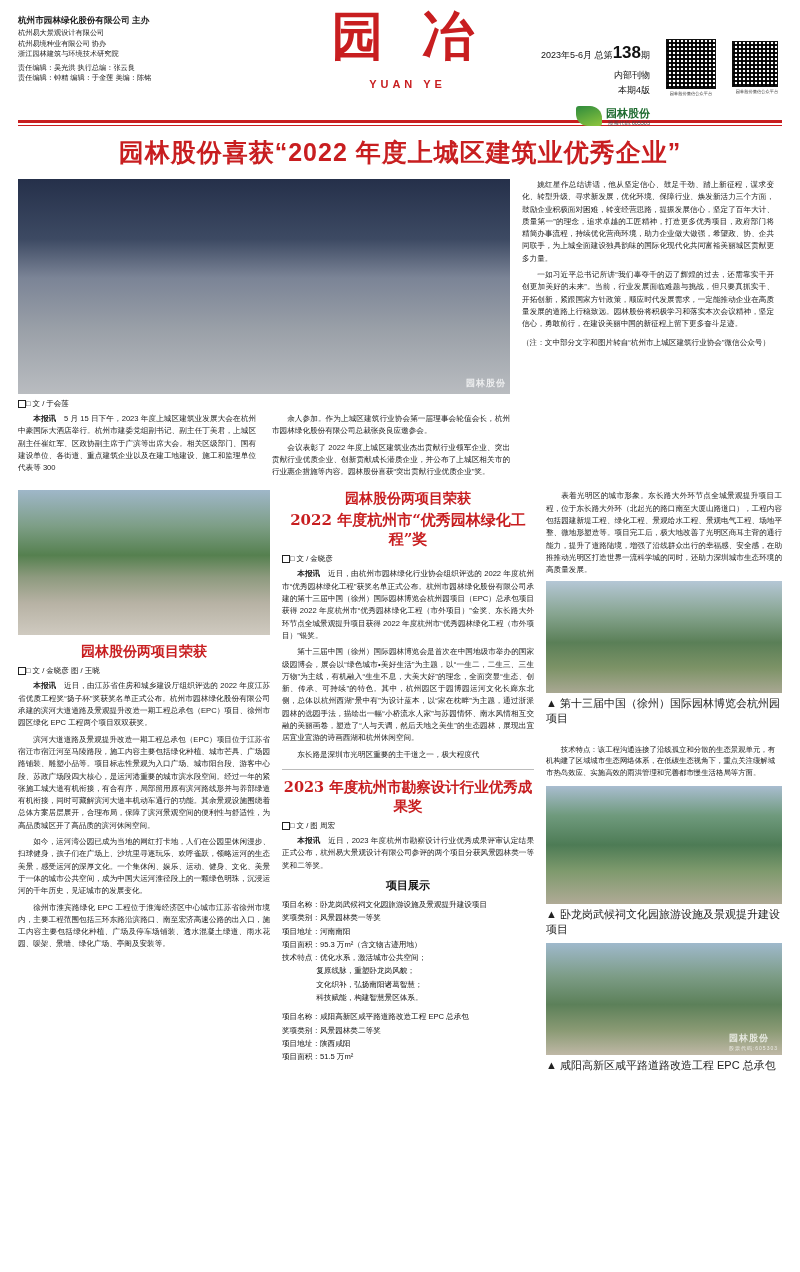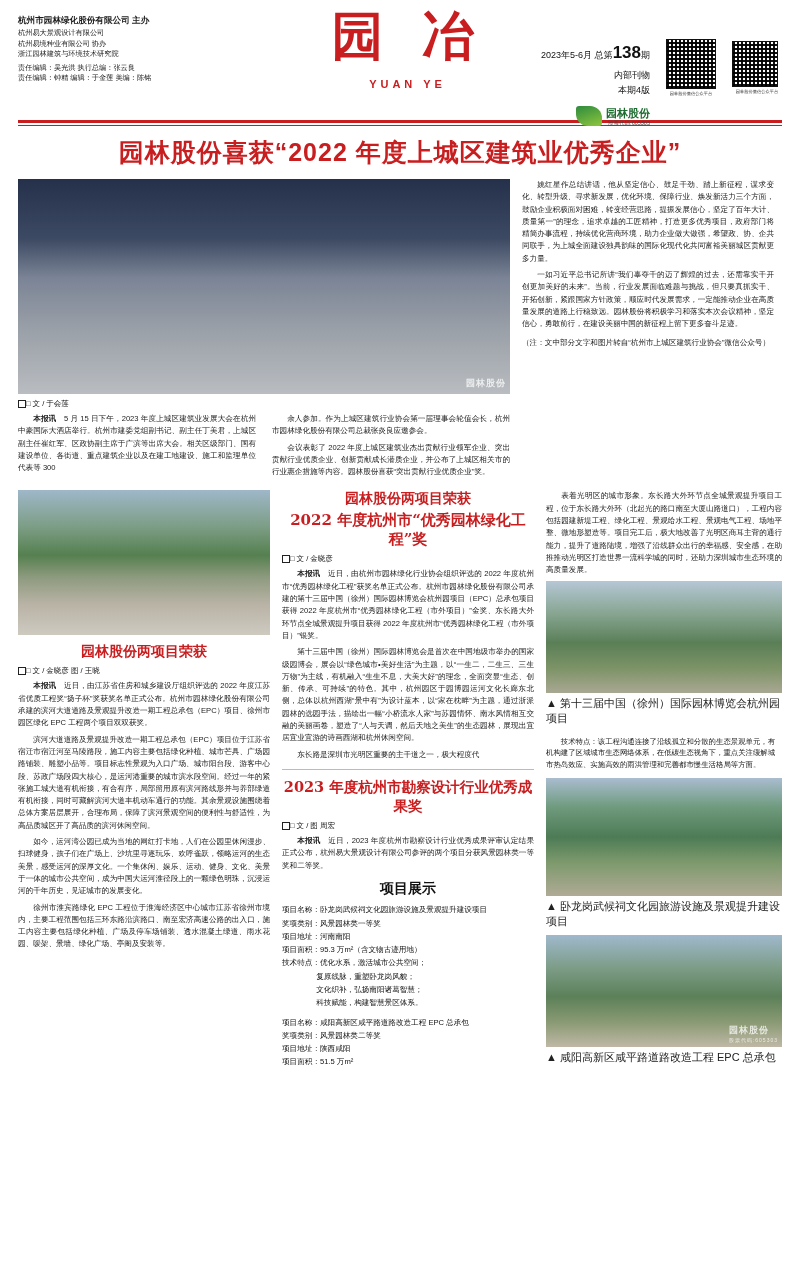--- a/index.html
+++ b/index.html
@@ -62,21 +62,21 @@
   .ph-aerial{background:linear-gradient(180deg,#9fb7c9 0%,#7d9e86 25%,#55804f 45%,#8d9a7e 60%,#b7b2a4 78%,#cfcac0 100%);}
   .ph-expo{background:linear-gradient(180deg,#b5c7d6 0%,#86a48f 30%,#5a7f57 55%,#7d9367 78%,#a9a893 100%);}
   .ph-lake{background:linear-gradient(180deg,#a9bdd0 0%,#6f9a7d 25%,#4d7b55 50%,#7e9a6d 72%,#b0aa96 100%);}
   .ph-road{background:linear-gradient(180deg,#9fb9cc 0%,#7c9c86 30%,#5c8059 55%,#8a9a74 78%,#bfb8a6 100%);}
   .ph-watermark{position:absolute;right:4px;bottom:4px;font-size:9px;color:rgba(255,255,255,.75);font-weight:bold;letter-spacing:1px;}
 
   .tri-cap{font-size:11px;color:#222;margin-top:3px;}
   .tri-cap:before{content:"▲ ";}
 
   .proj-block{font-size:7.6px;line-height:1.75;}
-  .proj-block .pt{font-weight:bold;font-size:14px;margin:4px 0 3px 0;}
+  .proj-block .pt{font-weight:bold;font-size:11px;margin:4px 0 3px 0;}
   .proj-block .line{white-space:nowrap;overflow:hidden;text-overflow:ellipsis;}
   .small-note{font-size:7.4px;line-height:1.6;text-indent:2em;color:#1a1a1a;}
 </style>
 </head>
 <body>
 
 <div class="page">
 
   <div class="masthead">
     <div class="mh-left">
@@ -203,21 +203,21 @@
         <div class="line">项目地址：陕西咸阳</div>
         <div class="line">项目面积：51.5 万m²</div>
       </div>
     </div>
 
     <div style="width:236px">
       <p class="body">表着光明区的城市形象。东长路大外环节点全城景观提升项目工程，位于东长路大外环（北起光的路口南至大厦山路道口），工程内容包括园建新堤工程、绿化工程、景观给水工程、景观电气工程、场地平整、微地形塑造等。项目完工后，极大地改善了光明区商耳主背的通行能力，提升了道路陆境，增强了沿线群众出行的幸福感、安全感，在助推推动光明区打造世界一流科学城的同时，还助力深圳城市生态环境的高质量发展。</p>
       <div class="photo ph-expo" style="height:112px;margin-top:4px"></div>
       <div class="tri-cap">第十三届中国（徐州）国际园林博览会杭州园项目</div>
 
-      <p class="small-note" style="margin-top:10px">技术特点：该工程沟通连接了沿线孤立和分散的生态景观单元，有机构建了区域城市生态网络体系，在低碳生态视角下，重点关注缓解城市热岛效应、实施高效的雨洪管理和完善都市慢生活格局等方面。</p>
+      <p class="small-note" style="margin-top:18px">技术特点：该工程沟通连接了沿线孤立和分散的生态景观单元，有机构建了区域城市生态网络体系，在低碳生态视角下，重点关注缓解城市热岛效应、实施高效的雨洪管理和完善都市慢生活格局等方面。</p>
 
       <div class="photo ph-lake" style="height:118px;margin-top:6px"></div>
       <div class="tri-cap">卧龙岗武候祠文化园旅游设施及景观提升建设项目</div>
 
       <div class="photo ph-road" style="height:112px;margin-top:6px">
         <div class="ph-watermark">
           <span>园林股份</span>
           <div style="font-size:5px;font-weight:normal">股票代码:605303</div>
         </div>
       </div>

